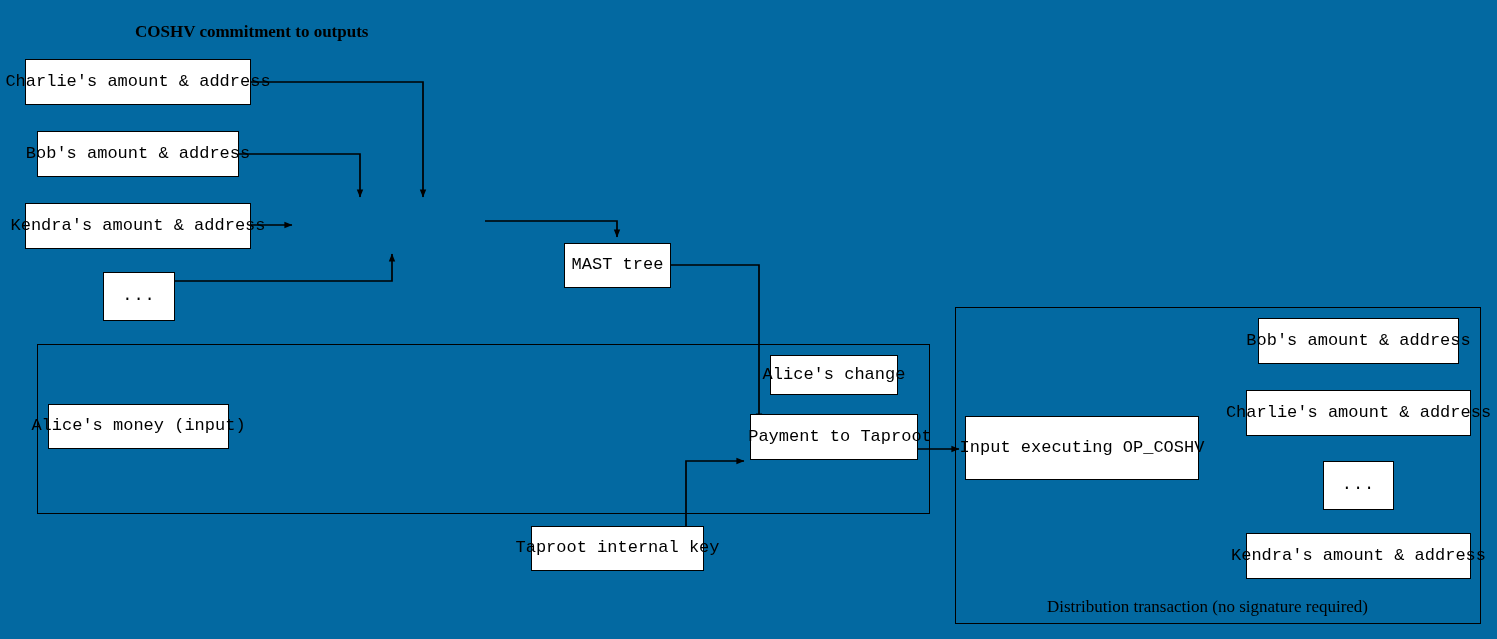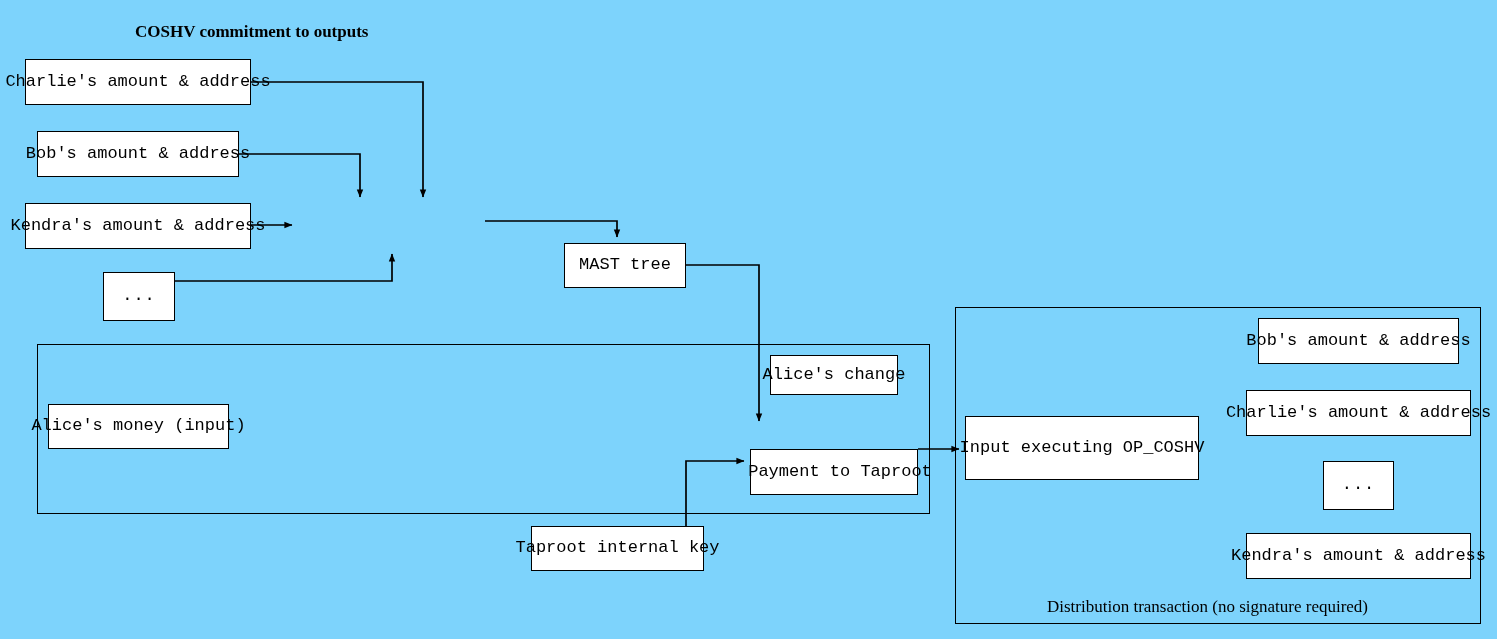--- a/index.html
+++ b/index.html
@@ -5,21 +5,21 @@
 <style>
   html, body {
     margin: 0;
     padding: 0;
     background: #ffffff;
   }
   #canvas {
     position: relative;
     width: 1497px;
     height: 639px;
-    background: #7dd3fc;
+    background: #0369a1;
     font-family: "Liberation Serif", "DejaVu Serif", serif;
     overflow: hidden;
   }
   svg.wires {
     position: absolute;
     left: 0;
     top: 0;
     width: 1497px;
     height: 639px;
     pointer-events: none;
@@ -102,30 +102,30 @@
 
   <div class="node" style="left:25px; top:59px; width:226px; height:46px;">Charlie's amount &amp; address</div>
 
   <div class="node" style="left:37px; top:131px; width:202px; height:46px;">Bob's amount &amp; address</div>
 
   <div class="node" style="left:25px; top:203px; width:226px; height:46px;">Kendra's amount &amp; address</div>
 
   <div class="node ellipsis-node" style="left:103px; top:272px; width:72px; height:49px;">...</div>
 
 
-  <div class="node" style="left:564px; top:243px; width:122px; height:45px;">MAST tree</div>
+  <div class="node" style="left:564px; top:243px; width:107px; height:45px;">MAST tree</div>
 
   <div class="panel" style="left:37px; top:344px; width:893px; height:170px;"></div>
 
 
   <div class="node" style="left:48px; top:404px; width:181px; height:45px;">Alice's money (input)</div>
 
   <div class="node" style="left:770px; top:355px; width:128px; height:40px;">Alice's change</div>
 
-  <div class="node" style="left:750px; top:449px; width:168px; height:46px;padding-left:12px;">Payment to Taproot</div>
+  <div class="node" style="left:750px; top:414px; width:168px; height:46px;padding-left:12px;">Payment to Taproot</div>
 
   <div class="node" style="left:531px; top:526px; width:173px; height:45px;">Taproot internal key</div>
 
   <div class="panel" style="left:955px; top:307px; width:526px; height:317px;"></div>
 
   <div class="panel-caption" style="left:1047px; top:597px;">Distribution transaction (no signature required)</div>
 
   <div class="node" style="left:965px; top:416px; width:234px; height:64px;">Input executing OP_COSHV</div>
 
   <div class="node" style="left:1258px; top:318px; width:201px; height:46px;">Bob's amount &amp; address</div>

